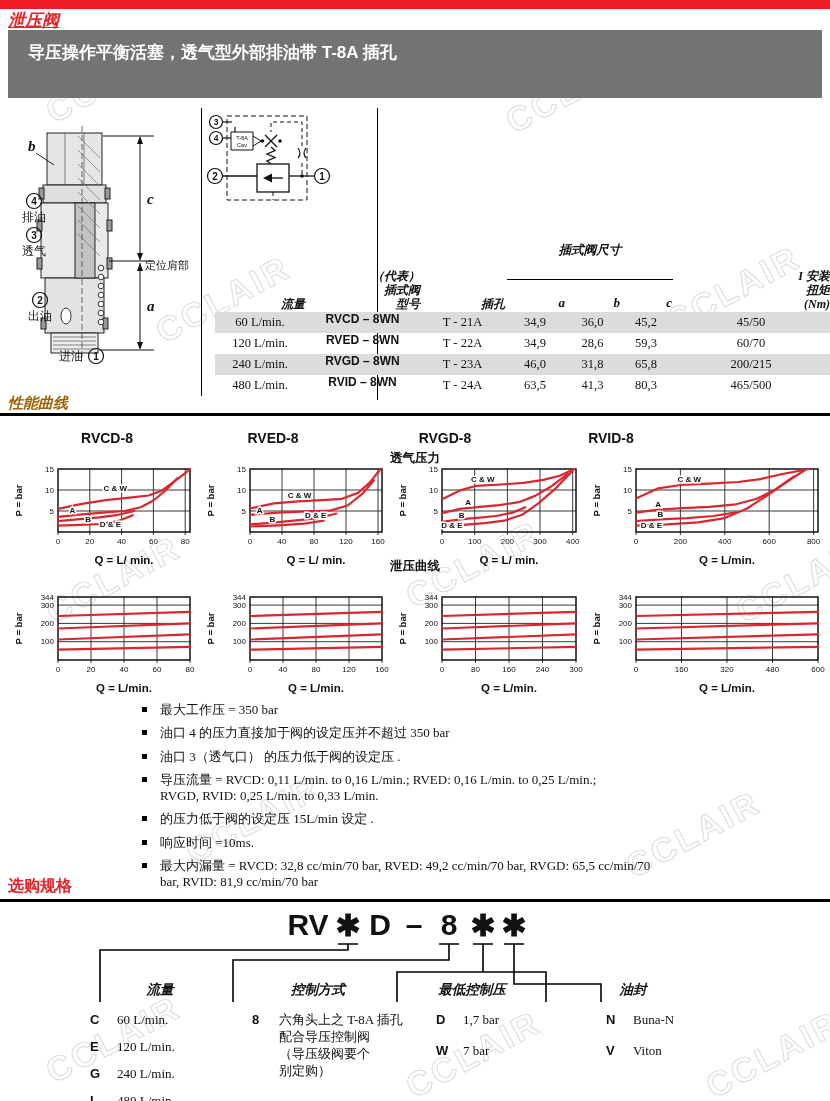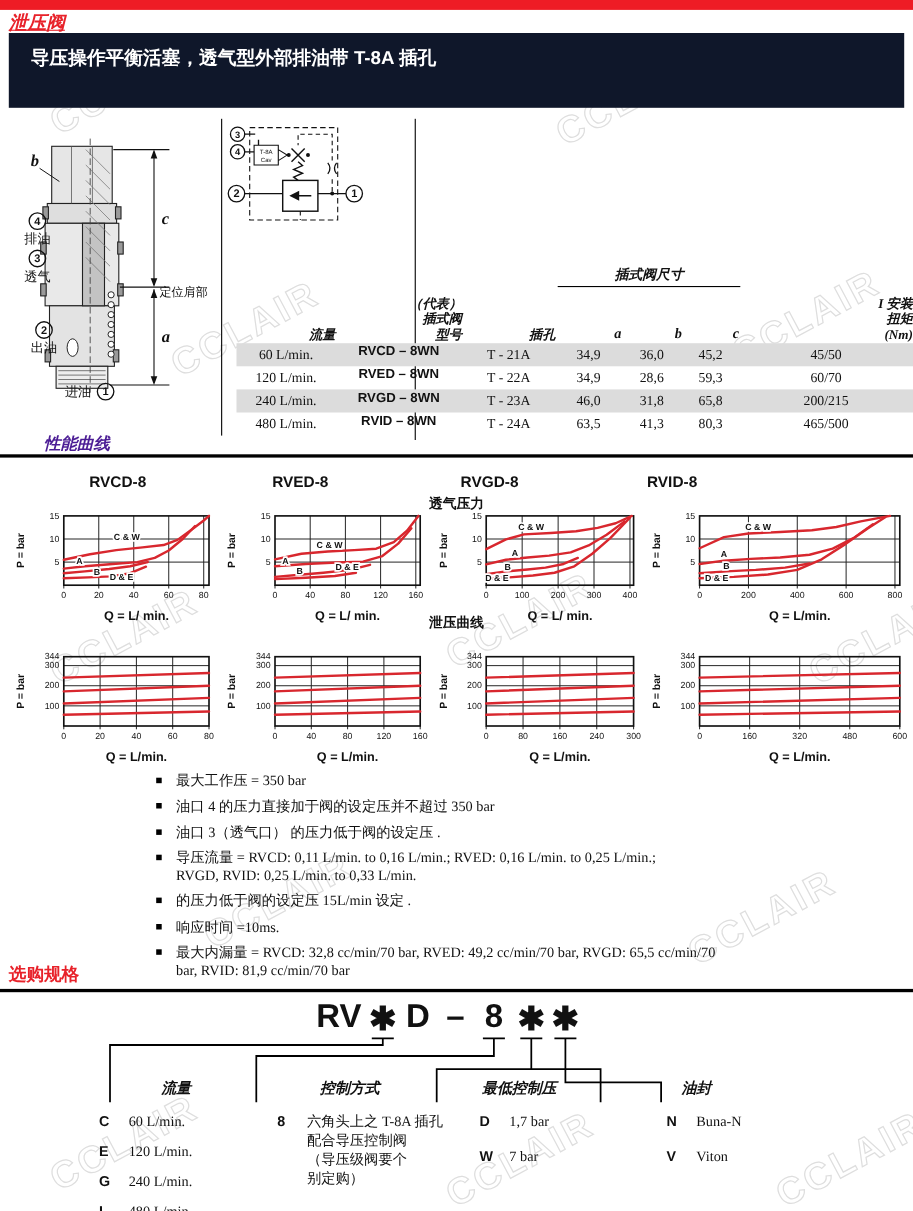--- a/index.html
+++ b/index.html
@@ -9,21 +9,21 @@
   
   .top-strip{left:0;top:0;width:830px;height:9px;}
   .doc-title{left:8px;top:9px;font:italic bold 17px "Liberation Serif",serif;text-decoration:underline;}
   .banner{left:8px;top:30px;width:814px;height:68px;}
   .banner-text{left:20px;top:11px;color:#fff;font:bold 17px "Liberation Sans",sans-serif;}
   .divider{width:1px;background:#000;}
   .intro{left:413px;top:98px;width:410px;font:12.5px/1.5 "Liberation Serif",serif;}
   
   .spec-table{left:215px;top:238px;width:615px;font-family:"Liberation Serif",serif;}
   .tbl-group{left:292px;top:4px;width:166px;text-align:center;border-bottom:1.5px solid #000;
-             padding-bottom:1px;font:italic bold 12.5px "Liberation Serif",serif;}
+             padding-bottom:20px;font:italic bold 12.5px "Liberation Serif",serif;}
   .tbl-headrow{left:0;top:32px;width:615px;display:grid;grid-template-columns:90px 115px 85px 60px 55px 52px 158px;}
   .tbl-headrow div{text-align:right;white-space:pre-line;font:italic bold 12px "Liberation Serif",serif;line-height:1.15;}
   .tbl-headrow .dim{font:italic bold 13px "Liberation Serif",serif;align-self:end;}
   .tbl-rows{left:0;top:74px;width:615px;}
   .tbl-row{display:grid;grid-template-columns:90px 115px 85px 60px 55px 52px 158px;height:21px;line-height:21px;}
   .tbl-row div{text-align:center;font-size:12.5px;}
   .tbl-row .model{font:bold 12px "Liberation Sans",sans-serif;}
   .tbl-row.shaded{background:#dcdcdc;}
   
   .sec-title{font:italic bold 15px "Liberation Serif",serif;}
@@ -66,21 +66,21 @@
     <div class="watermark" style="left: 730px; top: 560px;">CCLAIR</div>
     <div class="watermark" style="left: 400px; top: 545px;">CCLAIR</div>
     <div class="watermark" style="left: 40px; top: 560px;">CCLAIR</div>
     <div class="watermark" style="left: 660px; top: 270px;">CCLAIR</div>
     <div class="watermark" style="left: 150px; top: 280px;">CCLAIR</div>
     <div class="watermark" style="left: 500px; top: 70px;">CCLAIR</div>
     <div class="watermark" style="left: 40px; top: 60px;">CCLAIR</div>
 
   <div class="abs top-strip" id="top-strip" style="background: rgb(238, 28, 37);"></div>
   <div class="abs doc-title" id="doc-title" style="color: rgb(232, 34, 42);">泄压阀</div>
-  <div class="abs banner" id="banner" style="background: #0f172a;">
+  <div class="abs banner" id="banner" style="background: #737373;">
     <div class="abs banner-text">导压操作平衡活塞，透气型外部排油带 T-8A 插孔</div>
   </div>
 
   <svg class="abs" style="left:8px;top:108px;" width="192" height="290" viewBox="0 0 192 290">
     <g stroke="#222" stroke-width="1" fill="#e6e6e6">
       <rect x="39" y="25" width="55" height="52"></rect>
       <rect x="35" y="77" width="63" height="18" fill="#dedede"></rect>
       <rect x="33" y="95" width="67" height="75" fill="#e9e9e9"></rect>
       <rect x="37" y="170" width="59" height="55" fill="#e3e3e3"></rect>
       <rect x="43" y="225" width="47" height="20" fill="#ededed"></rect>
@@ -250,21 +250,21 @@
           <div class="model">RVID  – 8WN</div>
           <div>T - 24A</div>
           <div>63,5</div>
           <div>41,3</div>
           <div>80,3</div>
           <div>465/500</div>
         </div>
       </div>
   </div>
 
-  <div class="abs sec-title" style="left: 8px; top: 394px; color: #4c1d95; margin-left: 32px;">性能曲线</div>
+  <div class="abs sec-title" style="left: 8px; top: 394px; color: #a16207;">性能曲线</div>
   <div class="abs rule" style="top:413px;height:3px;"></div>
 
   <div class="abs chart-head" style="left:47px;top:430px;">RVCD-8</div>
   <div class="abs chart-head" style="left:213px;top:430px;">RVED-8</div>
   <div class="abs chart-head" style="left:385px;top:430px;">RVGD-8</div>
   <div class="abs chart-head" style="left:551px;top:430px;">RVID-8</div>
 
   <div class="abs row-title" style="top:450px;">透气压力</div>
   <div class="abs row-title" style="top:558px;">泄压曲线</div>
 

